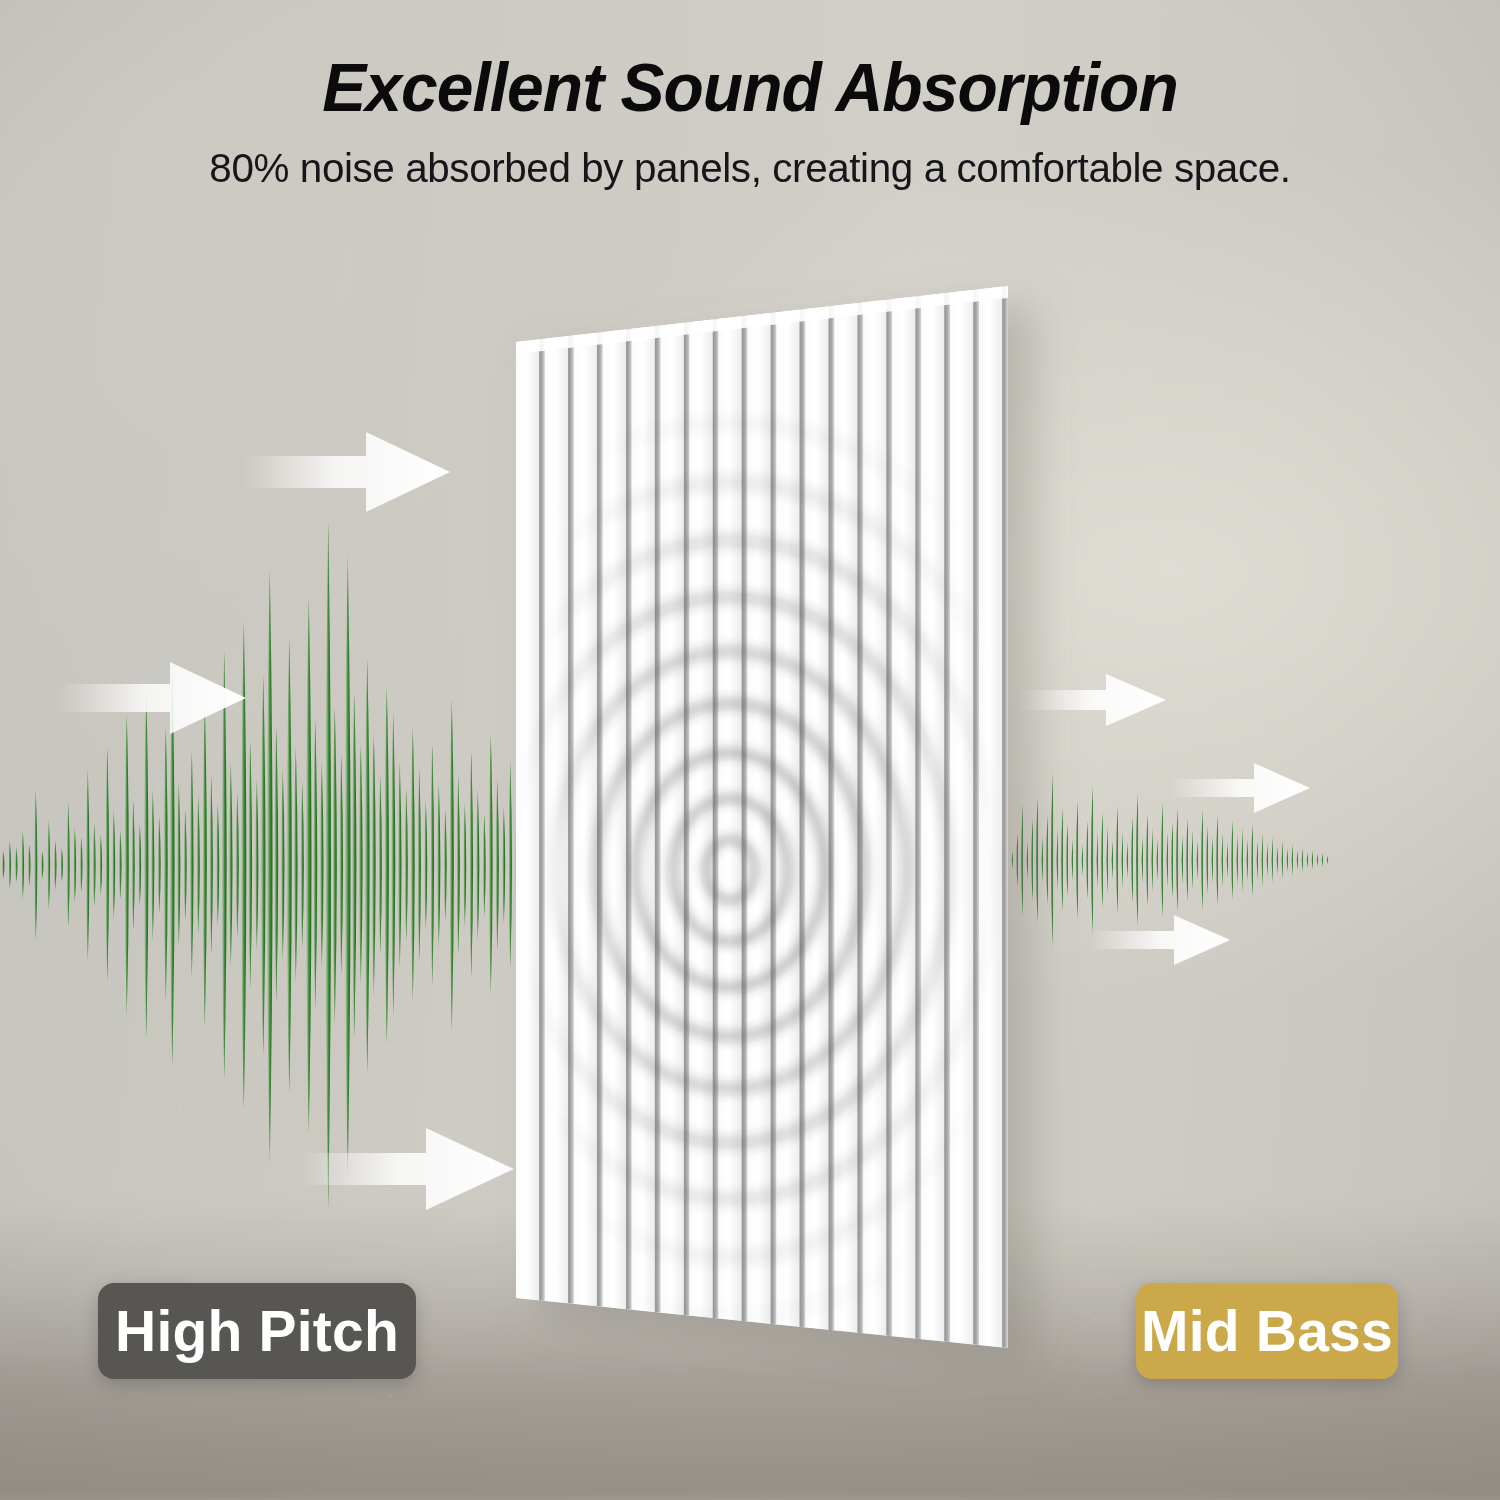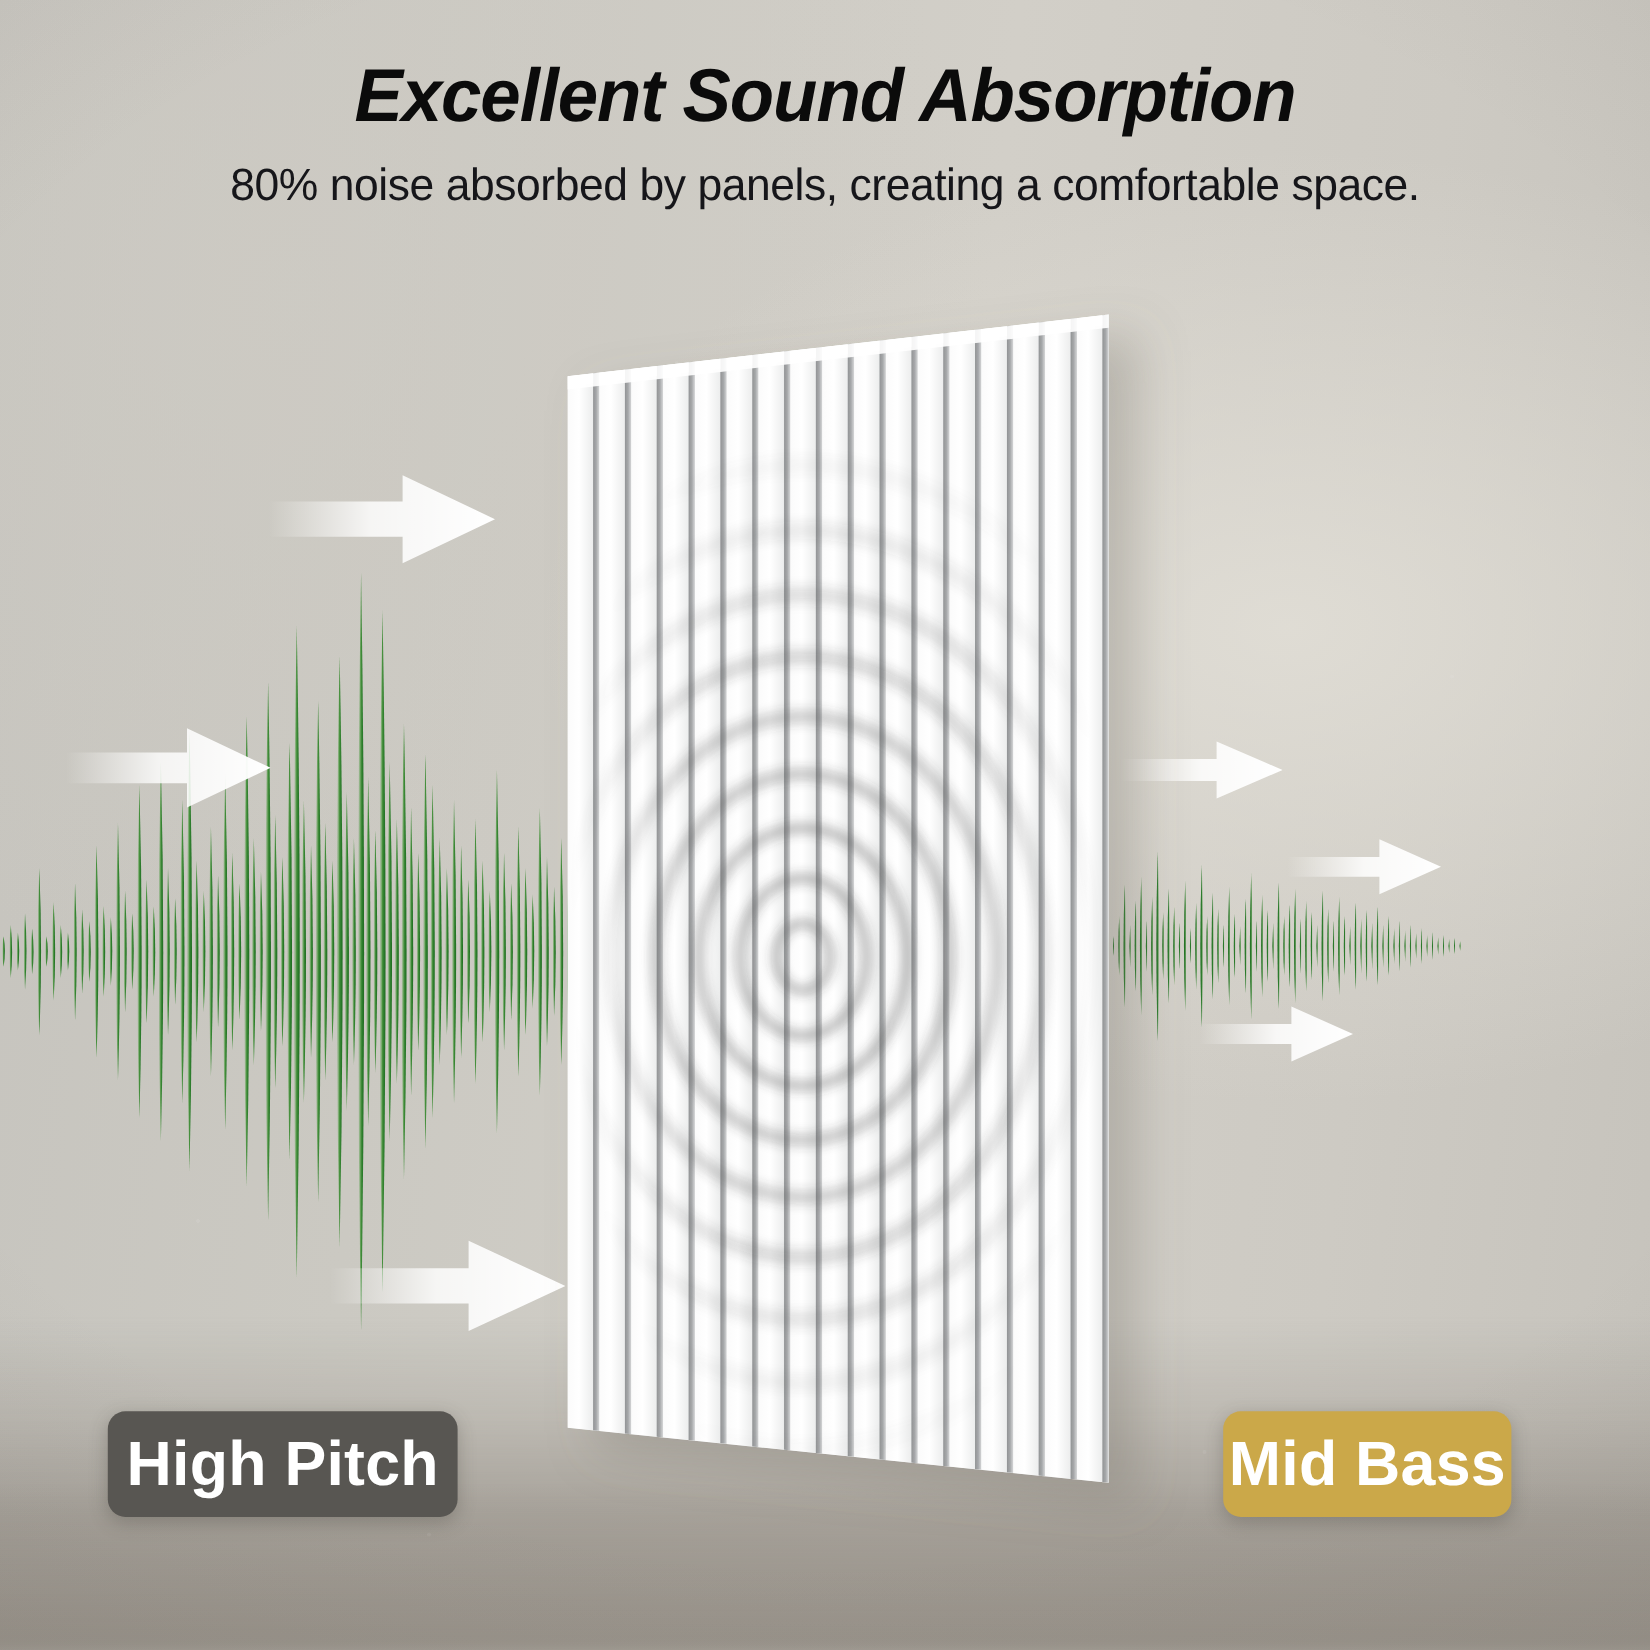--- a/index.html
+++ b/index.html
@@ -123,21 +123,21 @@
     font-weight: 700;
     letter-spacing: 0.2px;
     box-shadow: 0 5px 16px rgba(60,56,50,0.28);
   }
   #badge-high {
     left: 98px; top: 1283px;
     width: 318px; height: 96px;
     background: #585652;
   }
   #badge-mid {
-    left: 1112px; top: 1283px;
+    left: 1136px; top: 1283px;
     width: 262px; height: 96px;
     background: #cba849;
   }
 
   .grain {
     position: absolute;
     inset: 0;
     z-index: 70;
     pointer-events: none;
     opacity: 0.16;

